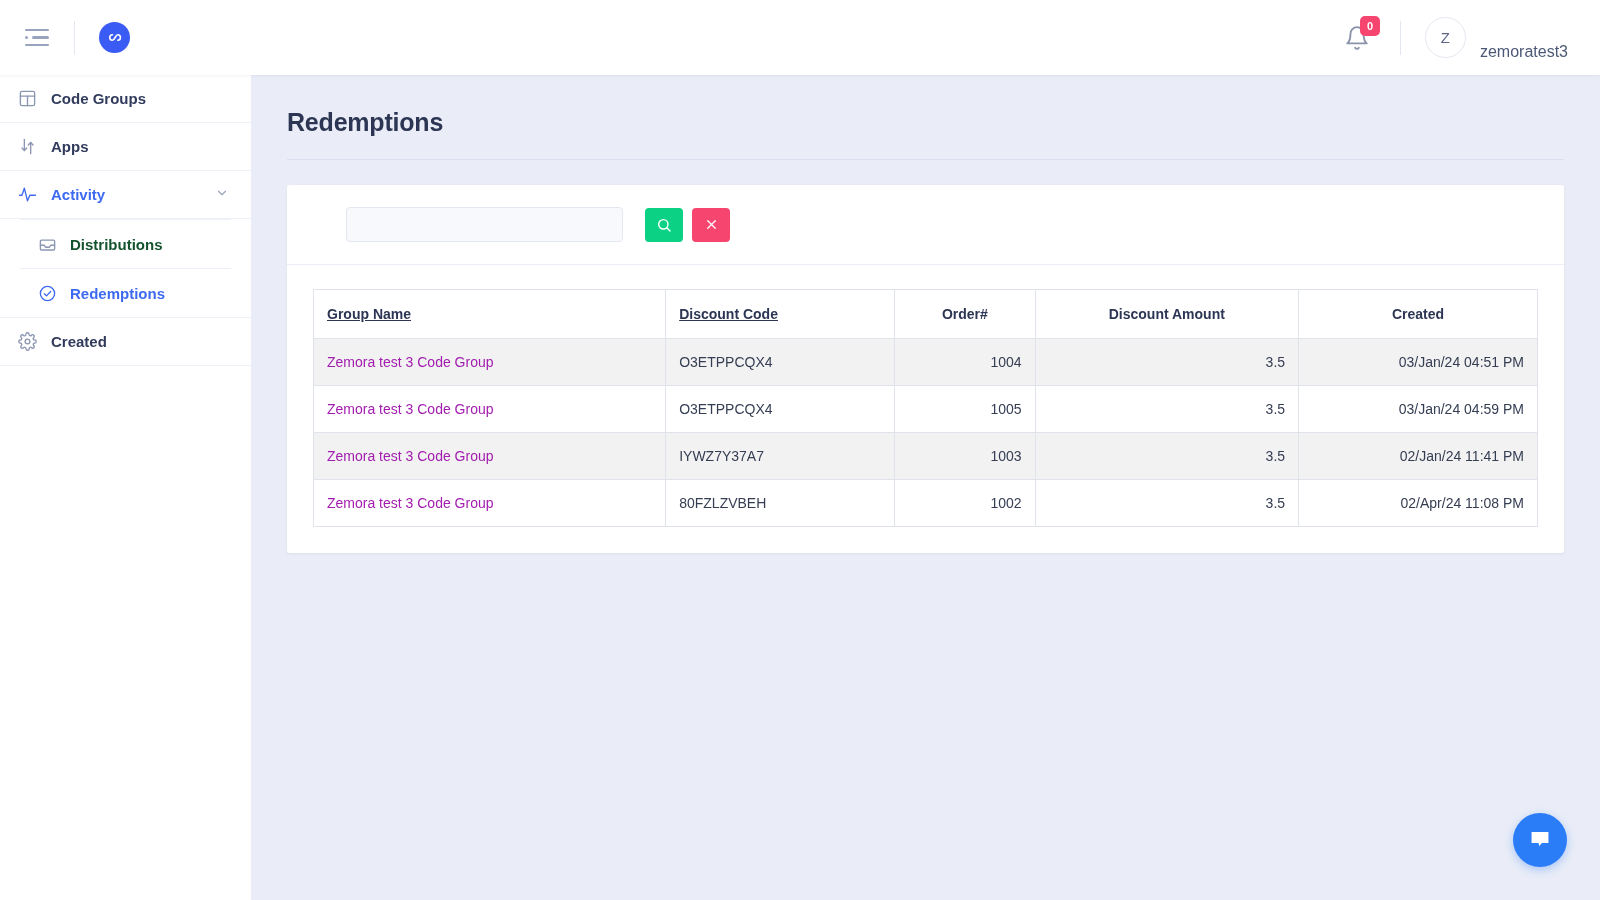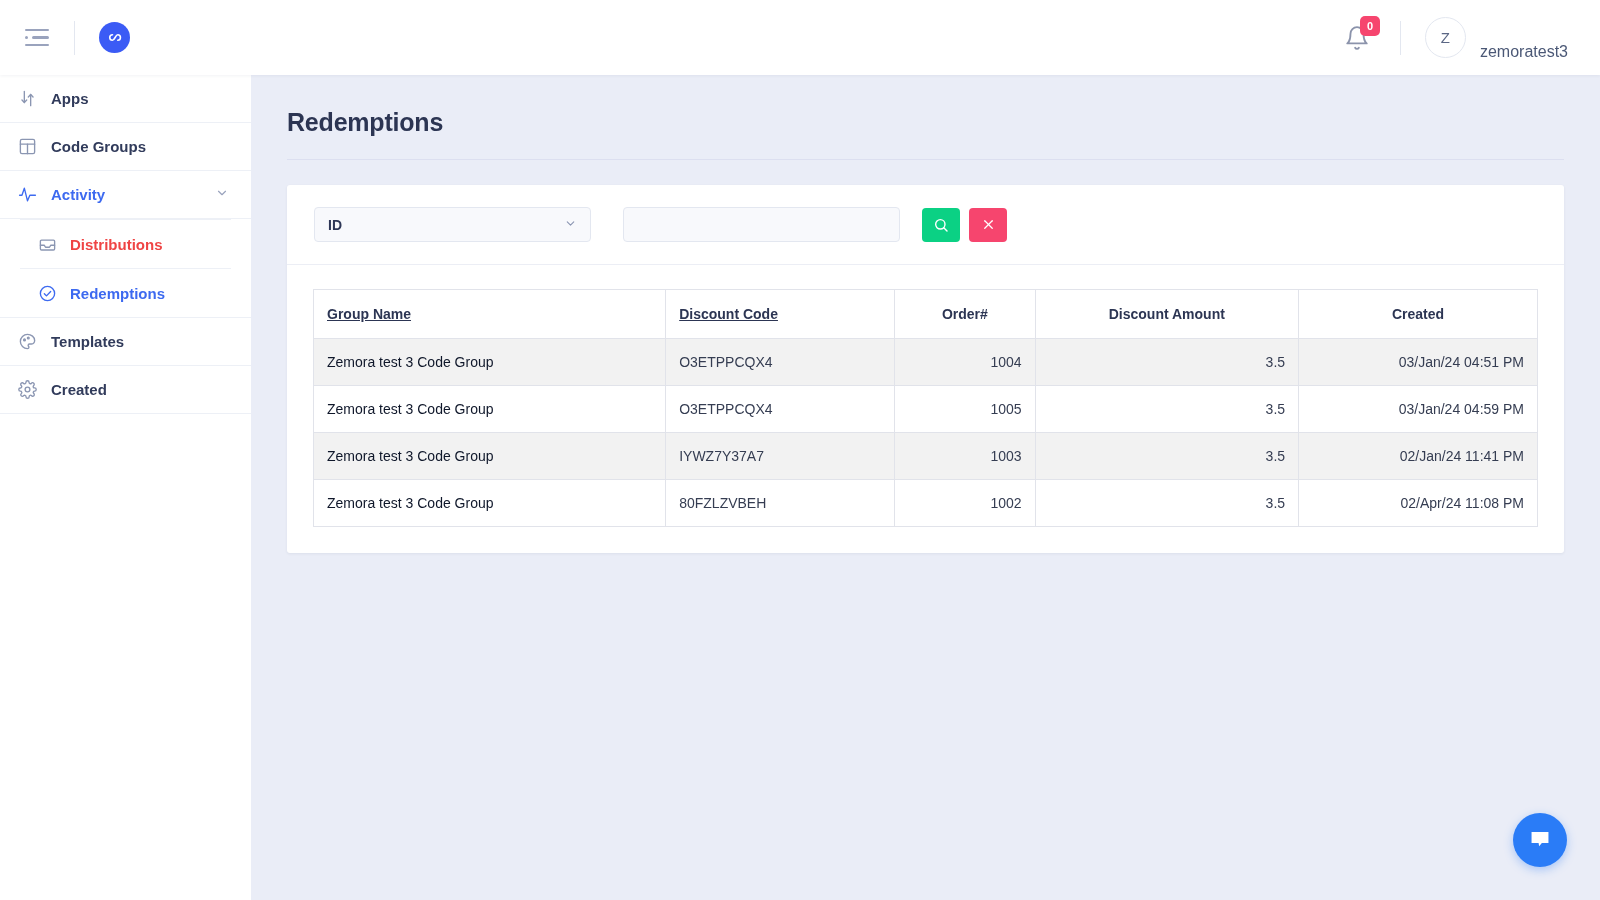--- a/index.html
+++ b/index.html
@@ -73,21 +73,21 @@
   }
   .nav-item.active { color:#3d6af0; }
   .nav-item.active .nav-ico svg { stroke:#3d6af0; }
   .nav-ico { width:20px; height:20px; display:flex; align-items:center; justify-content:center; flex: 0 0 20px;}
   .nav-ico svg { stroke:#8b96b2; fill:none; stroke-width:1.7; }
   .chev { margin-left:auto; margin-right:22px; }
   .chev svg { stroke:#9aa3bd; fill:none; stroke-width:2; }
   .subnav { background:#fff; }
   .sub-item {
     height: 48px; display:flex; align-items:center; gap:13px;
-    padding-left: 37px; color:#ef4444; font-size:15px; font-weight:700;
+    padding-left: 37px; color:#14532d; font-size:15px; font-weight:700;
     cursor:pointer; position:relative;
   }
   .sub-item.active { color:#3d6af0; }
   .sub-item.active .nav-ico svg { stroke:#3d6af0; }
   .sub-sep { height:1px; background:#edf0f6; margin: 0 20px 0 20px; }
   .subnav-bottom-border { border-bottom:1px solid #edf0f6; }
 
   
   .main {
     position:absolute; top:75px; left:251px;
@@ -142,21 +142,21 @@
     padding: 16px 13px; text-align:center;
   }
   thead th.left { text-align:left;text-decoration:underline; }
   tbody td {
     border:1px solid #e1e3ea;
     font-size:14px; color:#353d52; padding: 15px 13px; text-align:right;
   }
   tbody td.left { text-align:left; }
   tbody tr.odd td { background:#f2f2f2; }
   tbody tr.even td { background:#ffffff; }
-  .glink { color:#0f172a; text-decoration:none; cursor:pointer;margin-top:25px; }
+  .glink { color:#a21caf; text-decoration:none; cursor:pointer;margin-top:25px; }
   .col-group { width: 28.6%; }
   .col-code  { width: 18.6%; }
   .col-order { width: 11.4%; }
   .col-amt   { width: 21.4%; }
   .col-date  { width: 19.4%; }
 
   
   .chat-fab {
     position:absolute; right: 33px; bottom: 33px;
     width: 54px; height: 54px; border-radius:50%;
@@ -209,38 +209,38 @@
     </div>
   </div>
 </div>
 
 <div class="sidebar">
 
 
   <div class="nav-item">
     <span class="nav-ico">
       <svg width="19" height="19" viewBox="0 0 24 24" stroke-linecap="round" stroke-linejoin="round">
+        <rect x="3" y="3" width="18" height="18" rx="2"></rect>
+        <path d="M3 9h18"></path>
+          <path d="M12 9v12"></path>
+      </svg>
+    </span>
+    <span>Code Groups</span>
+  </div>
+
+  <div class="nav-item">
+    <span class="nav-ico">
+      <svg width="19" height="19" viewBox="0 0 24 24" stroke-linecap="round" stroke-linejoin="round">
         <path d="M8 3v14"></path>
           <path d="M5 14l3 3 3-3"></path>
         <path d="M16 21V7"></path>
           <path d="M13 10l3-3 3 3"></path>
       </svg>
     </span>
     <span>Apps</span>
-  </div>
-
-  <div class="nav-item">
-    <span class="nav-ico">
-      <svg width="19" height="19" viewBox="0 0 24 24" stroke-linecap="round" stroke-linejoin="round">
-        <rect x="3" y="3" width="18" height="18" rx="2"></rect>
-        <path d="M3 9h18"></path>
-          <path d="M12 9v12"></path>
-      </svg>
-    </span>
-    <span>Code Groups</span>
   </div>
 
   <div class="nav-item active">
     <span class="nav-ico">
       <svg width="19" height="19" viewBox="0 0 24 24" stroke-linecap="round" stroke-linejoin="round">
         <path d="M2 13h3l3-9 4 16 3-7h7"></path>
       </svg>
     </span>
     <span>Activity</span>
     <span class="chev">
@@ -266,58 +266,40 @@
       <span class="nav-ico">
         <svg width="19" height="19" viewBox="0 0 24 24" stroke-linecap="round" stroke-linejoin="round">
           <circle cx="12" cy="12" r="9"></circle>
             <path d="M8 12.2l2.7 2.8L16 9.5"></path>
         </svg>
       </span>
       <span>Redemptions</span>
     </div>
   </div>
 
-  <div class="nav-item">
-    <span class="nav-ico">
-      <svg width="19" height="19" viewBox="0 0 24 24" stroke-linecap="round" stroke-linejoin="round">
-        <path d="M12 3a9 9 0 1 0 0 18c1.1 0 1.8-.8 1.8-1.7 0-.5-.2-.9-.5-1.2-.3-.3-.5-.7-.5-1.2 0-.9.8-1.7 1.7-1.7H17A4.5 4.5 0 0 0 21 10.6C21 6.4 16.9 3 12 3z"></path>
-        <circle cx="8.2" cy="10" r="1.1"></circle>
-          <circle cx="13" cy="7.6" r="1.1"></circle>
-      </svg>
-    </span>
-    <span>Templates</span>
-  </div>
 
   <div class="nav-item">
     <span class="nav-ico">
       <svg width="19" height="19" viewBox="0 0 24 24" stroke-linecap="round" stroke-linejoin="round">
         <circle cx="12" cy="12" r="3"></circle>
         <path d="M19.4 15a1.6 1.6 0 0 0 .3 1.8l.1.1a2 2 0 1 1-2.8 2.8l-.1-.1a1.6 1.6 0 0 0-1.8-.3 1.6 1.6 0 0 0-1 1.5V21a2 2 0 1 1-4 0v-.1A1.6 1.6 0 0 0 9 19.4a1.6 1.6 0 0 0-1.8.3l-.1.1a2 2 0 1 1-2.8-2.8l.1-.1a1.6 1.6 0 0 0 .3-1.8 1.6 1.6 0 0 0-1.5-1H3a2 2 0 1 1 0-4h.1A1.6 1.6 0 0 0 4.6 9a1.6 1.6 0 0 0-.3-1.8l-.1-.1a2 2 0 1 1 2.8-2.8l.1.1a1.6 1.6 0 0 0 1.8.3H9a1.6 1.6 0 0 0 1-1.5V3a2 2 0 1 1 4 0v.1a1.6 1.6 0 0 0 1 1.5 1.6 1.6 0 0 0 1.8-.3l.1-.1a2 2 0 1 1 2.8 2.8l-.1.1a1.6 1.6 0 0 0-.3 1.8V9a1.6 1.6 0 0 0 1.5 1H21a2 2 0 1 1 0 4h-.1a1.6 1.6 0 0 0-1.5 1z"></path>
       </svg>
     </span>
     <span>Created</span>
   </div>
 </div>
 
 <div class="main">
 
   <div class="page-title">Redemptions</div>
   <div class="title-rule"></div>
 
   <div class="card">
 
     <div class="filter-row">
-      <div class="select-box">
-        <span>ID</span>
-        <span class="sel-chev">
-          <svg width="13" height="13" viewBox="0 0 24 24" stroke-linecap="round" stroke-linejoin="round">
-              <path d="M6 9l6 6 6-6"></path>
-            </svg>
-        </span>
-      </div>
 
       <input class="search-input" type="text" value="" placeholder="" style="">
 
       <button class="btn-search">
         <svg width="16" height="16" viewBox="0 0 24 24" stroke-linecap="round" stroke-linejoin="round">
           <circle cx="11" cy="11" r="7"></circle>
             <path d="M16.2 16.2L21 21"></path>
         </svg>
       </button>
 

